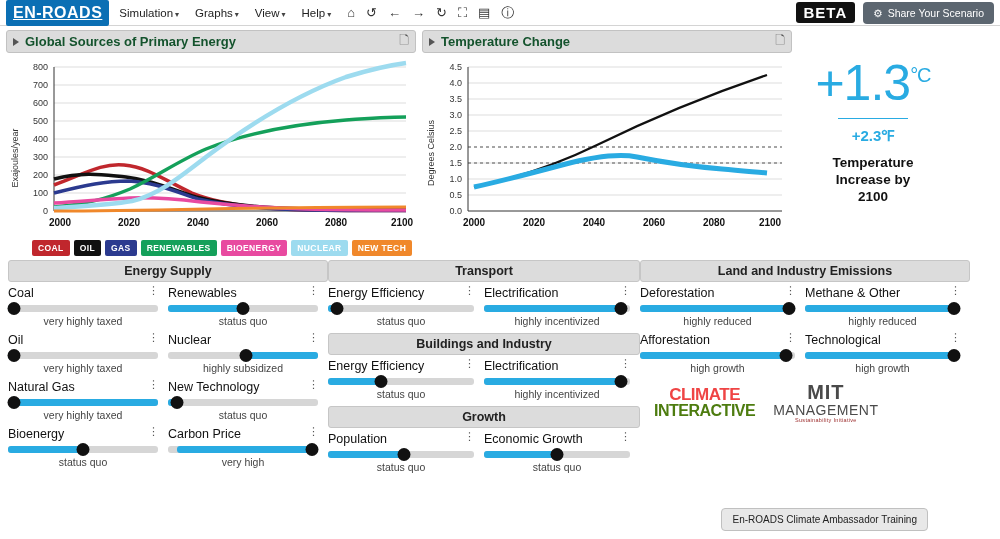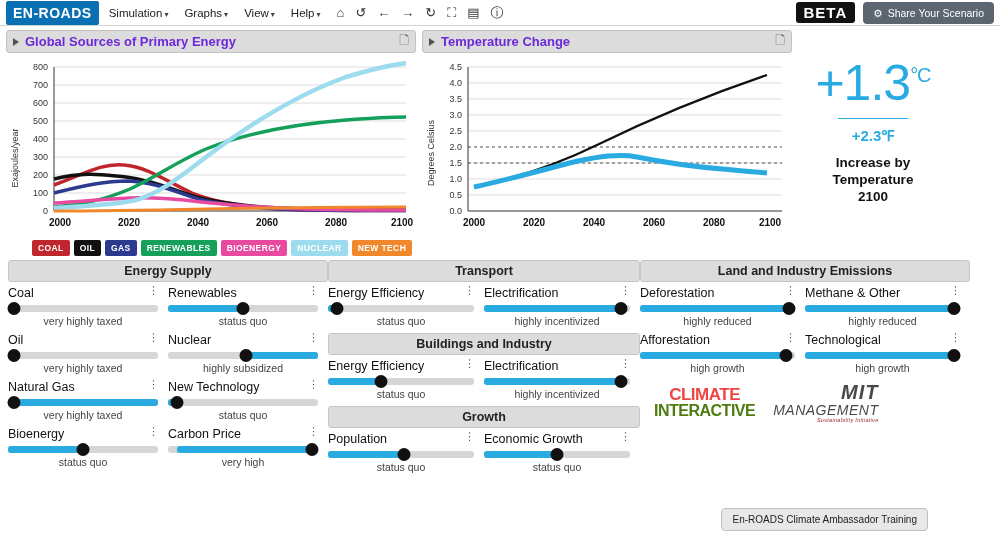--- a/index.html
+++ b/index.html
@@ -23,26 +23,27 @@
     display: flex;
     align-items: center;
     padding: 0 6px;
     box-sizing: border-box;
     position: relative;
   }
   .logo {
     background: #0b6fb4;
     color: #fff;
     font-weight: bold;
-    font-size: 14px;
+    font-size: 16px;
     letter-spacing: .5px;
     padding: 4px 7px;
     border-radius: 2px;
     margin-right: 10px;
     font-family: "Liberation Sans", sans-serif;
+    text-decoration: underline;
   }
   .menu-item {
     font-size: 11.5px;
     color: #222;
     margin-right: 16px;
     white-space: nowrap;
     cursor: default;
   }
   .menu-item .caret {
     font-size: 8px;
@@ -94,21 +95,21 @@
     border-radius: 3px;
     height: 23px;
     display: flex;
     align-items: center;
     padding: 0 6px;
     box-sizing: border-box;
   }
   .panel-title {
     font-size: 13px;
     font-weight: bold;
-    color: #6d28d9;
+    color: #14532d;
     margin-left: 6px;
   }
   .tri {
     width: 0; height: 0;
     border-left: 6px solid #555;
     border-top: 4px solid transparent;
     border-bottom: 4px solid transparent;
   }
   .copy-icon {
     margin-left: auto;
@@ -252,21 +253,21 @@
     padding-left: 14px;
     margin-top: 2px;
   }
   .ci-logo { text-align: center; line-height: 1; }
   .ci-logo .l1 {
     font-size: 17px; font-weight: bold; color: #ef4444; letter-spacing: -.5px;
   }
   .ci-logo .l2 {
     font-size: 16px; font-weight: bold; color: #4d7c0f; letter-spacing: -.5px;
   }
-  .mit-logo { text-align: right; line-height: 1.05; font-style: italic; }
+  .mit-logo { text-align: center; line-height: 1.05; }
   .mit-logo .m1 { font-size: 20px; font-weight: bold; color: #4a4a4a; letter-spacing: 1px;}
   .mit-logo .m2 { font-size: 14px; color: #4a4a4a; letter-spacing: .5px;}
   .mit-logo .m3 { font-size: 5.5px; color: #9b2b2b; letter-spacing: .3px;}
   .training-btn {
     position: absolute;
     right: 72px;
     bottom: 8px;
     background: #e8e8e8;
     border: 1px solid #c0c0c0;
     border-radius: 4px;
@@ -420,22 +421,22 @@
           <text x="348" y="173">2100</text>
         </g>
       </svg>
     </div>
   </div>
 
   <div class="temp-block">
     <div class="temp-big"><span>+1.3</span><sup>°C</sup></div>
     <div class="temp-f">+2.3℉</div>
     <div class="temp-cap">
+      <div>Temperature</div>
       <div>Increase by</div>
-      <div>Temperature</div>
       <div>2100</div>
     </div>
   </div>
 </div>
 
 <div class="slider-area">
 
   <div class="col" style="width:320px">
     <div class="group-head">Energy Supply</div>
     <div class="slider-grid">

